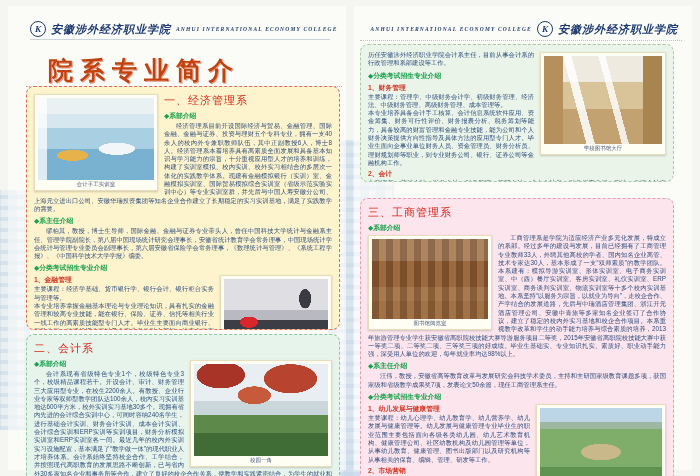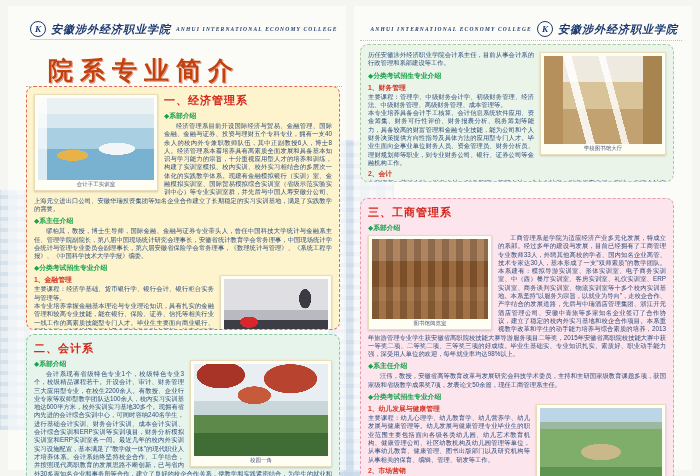--- a/index.html
+++ b/index.html
@@ -44,21 +44,21 @@
     white-space:nowrap;
   }
 
   
   .panel{position:absolute;border-radius:8px;padding:6px 7px;box-sizing:border-box;overflow:hidden;}
   .panel-yellow{left:26px;top:86px;width:314px;height:244px;background:#fdf3cd;border:1px dashed #e2685c;}
   .panel-mint{left:26px;top:334px;width:314px;height:164px;background:#e7f4eb;border:1px dashed #8cc7a3;}
   .panel-green{left:360px;top:44px;width:314px;height:138px;background:#ebf4e9;border:1px dashed #a9c9a2;}
   .panel-pink{left:360px;top:198px;width:314px;height:315px;background:#fce5ed;border:1px dashed #e79cb6;}
 
-  .dept-h{font-weight:bold;font-size:11px;color:#d5281c;margin:0 0 3px 0;letter-spacing:1px;}
+  .dept-h{font-weight:normal;font-size:11px;color:#d5281c;margin:0 0 3px 0;letter-spacing:1px;}
   .lbl{font-weight:bold;font-size:6.8px;color:#17a14b;margin:3px 0 1px 0;}
   .red-num{font-weight:bold;font-size:6.8px;color:#d23a28;margin:2px 0 0 0;}
   .body{font-size:6.3px;line-height:1.32;margin:0;text-align:justify;white-space:pre-line;color:#2d4d7c;}
   .indent{text-indent:12px;}
 
   
   .photo{background:#fffef5;border:1px solid #e8ddb8;box-shadow:0 1px 2px rgba(0,0,0,.18);
          padding:3px 3px 1px 3px;box-sizing:content-box;}
   .photo .img{width:100%;}
   .photo .cap{text-align:center;font-size:5.5px;color:#4a5a7a;padding:1px 0;}

